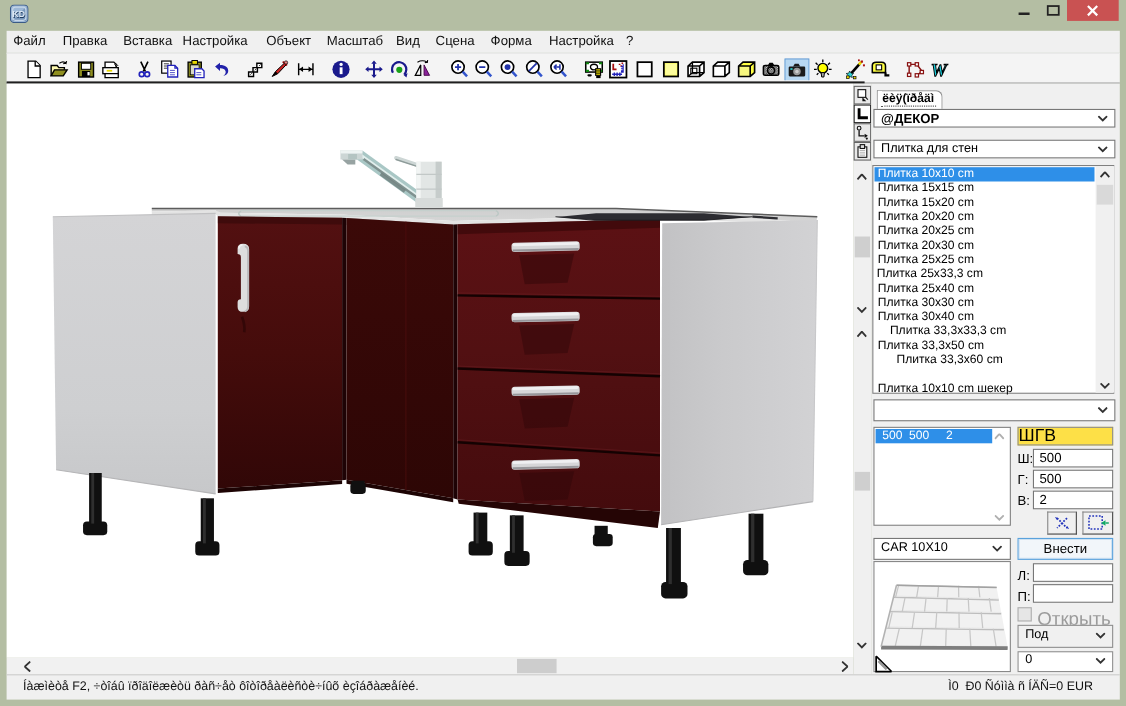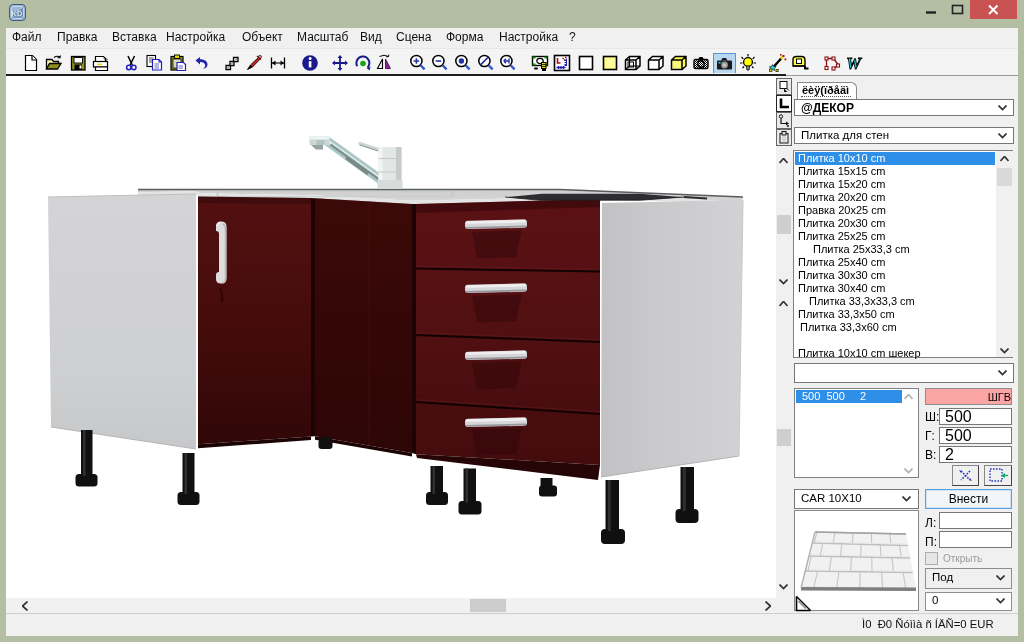--- a/index.html
+++ b/index.html
@@ -8,23 +8,23 @@
 #title{position:absolute;left:0;top:0;width:100%;height:28px;font-size:15px;color:#1c1c1c;text-align:center;line-height:26px;white-space:nowrap}
 #menubar{position:absolute;left:6px;top:28px;width:1012px;height:20px;background:#f0f0f0;font-size:12px;color:#101010}
 #menubar span{position:absolute;top:2px}
 #toolbar{position:absolute;left:6px;top:48px;width:1012px;height:28px;background:#f4f4f4;border-bottom:1px solid #9a9a9a;border-top:1px solid #e8e8e8}
 #toolbar svg{position:absolute;top:4px}
 #viewport{position:absolute;left:6px;top:76px;width:770px;height:522px;background:#ffffff}
 #gutter{position:absolute;left:776px;top:76px;width:16px;height:537px;background:#f0f0f0}
 #panel{position:absolute;left:792px;top:76px;width:226px;height:537px;background:#f0f0f0;font-size:11px}
 #hscroll{position:absolute;left:6px;top:598px;width:770px;height:15px;background:#f1f1f1}
 #status{position:absolute;left:6px;top:613px;width:1012px;height:23px;background:#f0f0f0;border-top:1px solid #cfcfcf;font-size:11.3px;color:#111}
-.fld{position:absolute;background:#fff;border:1px solid #777;font-size:16px;color:#000;line-height:15px;padding-left:5px}
+.fld{position:absolute;background:#fff;border:1px solid #777;font-size:12px;color:#000;line-height:15px;padding-left:5px}
 .lbl{position:absolute;font-size:12px;color:#000}
-.gbtn{position:absolute;background:#fca5a5;border:1px solid #8e8e8e;font-size:11px;color:#000;text-align:right}
+.gbtn{position:absolute;background:#fde047;border:1px solid #8e8e8e;font-size:16px;color:#000;text-align:left}
 .chev{position:absolute}
 </style></head>
 <body>
 <div id="win">
 <svg class="abs" style="left:9px;top:4px" width="17" height="17" viewBox="0 0 17 17">
       <rect x="0.5" y="0.5" width="16" height="16" rx="3.5" fill="#9db8d6" stroke="#3a5a86"></rect>
       <path d="M2 15 L15 2 L15 15 Z" fill="#7796ba"></path>
       <rect x="2.5" y="2.5" width="12" height="12" rx="2.5" fill="none" stroke="#c6d6e8"></rect>
       <text x="8.5" y="12" font-size="8" font-weight="bold" fill="#1e3a5f" text-anchor="middle" font-family="Liberation Sans,sans-serif">KD</text>
       <text x="8" y="11.5" font-size="8" font-weight="bold" fill="#dce8f4" text-anchor="middle" font-family="Liberation Sans,sans-serif">KD</text>
@@ -450,30 +450,30 @@
       <svg class="chev" style="left:206px;top:57px" width="9" height="6" viewBox="0 0 9 6">
         <polyline points="0.5,0.5 4.5,4.5 8.5,0.5" fill="none" stroke="#333" stroke-width="1.7"></polyline>
       </svg>
     </div>
 <div id="panel2" style="position:absolute;left:792px;top:76px;width:226px;height:537px;font-size:11px">
       <div class="abs" style="left:1px;top:74px;width:220px;height:208px;background:#fff;border:1px solid #808080"></div>
       <div class="abs" style="left:3px;top:76px;width:200px;height:13px;line-height:13px;padding-left:3px;background:#2e8fe8;color:#fff">Плитка 10x10 cm</div>
       <div class="abs" style="left:3px;top:89px;width:200px;height:13px;line-height:13px;padding-left:3px;color:#000">Плитка 15x15 cm</div>
       <div class="abs" style="left:3px;top:102px;width:200px;height:13px;line-height:13px;padding-left:3px;color:#000">Плитка 15x20 cm</div>
       <div class="abs" style="left:3px;top:115px;width:200px;height:13px;line-height:13px;padding-left:3px;color:#000">Плитка 20x20 cm</div>
-      <div class="abs" style="left:3px;top:128px;width:200px;height:13px;line-height:13px;padding-left:3px;color:#000">Правка 20x25 cm</div>
+      <div class="abs" style="left:3px;top:128px;width:200px;height:13px;line-height:13px;padding-left:3px;color:#000">Плитка 20x25 cm</div>
       <div class="abs" style="left:3px;top:141px;width:172px;height:13px;line-height:13px;padding-left:3px;color:#000">Плитка 20x30 cm</div>
       <div class="abs" style="left:3px;top:154px;width:200px;height:13px;line-height:13px;padding-left:3px;color:#000">Плитка 25x25 cm</div>
-      <div class="abs" style="left:3px;top:167px;width:200px;height:13px;line-height:13px;padding-left:18px;color:#000">Плитка 25x33,3 cm</div>
+      <div class="abs" style="left:3px;top:167px;width:200px;height:13px;line-height:13px;padding-left:2px;color:#000">Плитка 25x33,3 cm</div>
       <div class="abs" style="left:3px;top:180px;width:200px;height:13px;line-height:13px;padding-left:3px;color:#000">Плитка 25x40 cm</div>
       <div class="abs" style="left:3px;top:193px;width:200px;height:13px;line-height:13px;padding-left:3px;color:#000">Плитка 30x30 cm</div>
       <div class="abs" style="left:3px;top:206px;width:200px;height:13px;line-height:13px;padding-left:3px;color:#000">Плитка 30x40 cm</div>
       <div class="abs" style="left:3px;top:219px;width:200px;height:13px;line-height:13px;padding-left:14px;color:#000">Плитка 33,3x33,3 cm</div>
       <div class="abs" style="left:3px;top:232px;width:160px;height:13px;line-height:13px;padding-left:3px;color:#000">Плитка 33,3x50 cm</div>
-      <div class="abs" style="left:3px;top:245px;width:200px;height:13px;line-height:13px;padding-left:5px;color:#000">Плитка 33,3x60 cm</div>
+      <div class="abs" style="left:3px;top:245px;width:200px;height:13px;line-height:13px;padding-left:20px;color:#000">Плитка 33,3x60 cm</div>
       <div class="abs" style="left:3px;top:271px;width:172px;height:13px;line-height:13px;padding-left:3px;color:#000">Плитка 10x10 cm шекер</div>
       <div class="abs" style="left:204px;top:75px;width:17px;height:206px;background:#f0f0f0"></div>
       <svg class="chev" style="left:208px;top:80px" width="9" height="6" viewBox="0 0 9 6">
         <polyline points="0.5,5 4.5,0.5 8.5,5" fill="none" stroke="#333" stroke-width="1.7"></polyline>
       </svg>
       <div class="abs" style="left:205px;top:92px;width:15px;height:18px;background:#d9d9d9"></div>
       <svg class="chev" style="left:208px;top:272px" width="9" height="6" viewBox="0 0 9 6">
         <polyline points="0.5,0.5 4.5,4.5 8.5,0.5" fill="none" stroke="#333" stroke-width="1.7"></polyline>
       </svg>
       <div class="abs" style="left:2px;top:287px;width:220px;height:20px;background:#fff;border:1px solid #777"></div>
@@ -509,21 +509,21 @@
       <div class="abs" style="left:9px;top:416px;font-size:11.5px;color:#000">CAR 10X10</div>
       <svg class="chev" style="left:110px;top:420px" width="9" height="6" viewBox="0 0 9 6">
         <polyline points="0.5,0.5 4.5,4.5 8.5,0.5" fill="none" stroke="#333" stroke-width="1.7"></polyline>
       </svg>
       <div class="abs" style="left:133px;top:413px;width:87px;height:20px;background:#f2f6fa;border:1px solid #5aa2dc;box-shadow:inset 0 0 0 1px #cfe2f2;font-size:12px;color:#000;text-align:center;line-height:19px">Внести</div>
       <div class="lbl" style="left:133px;top:440px">Л:</div>
       <div class="fld" style="left:147px;top:436px;width:73px;height:17px"></div>
       <div class="lbl" style="left:133px;top:459px">П:</div>
       <div class="fld" style="left:147px;top:455px;width:73px;height:17px"></div>
       <div class="abs" style="left:133px;top:476px;width:13px;height:13px;background:#e6e6e6;border:1px solid #adadad"></div>
-      <div class="abs" style="left:151px;top:477px;font-size:10px;color:#9b9b9b">Открыть</div>
+      <div class="abs" style="left:151px;top:477px;font-size:17px;color:#9b9b9b">Открыть</div>
       <div class="abs" style="left:133px;top:492px;width:87px;height:21px;background:#f0f0f0;border:1px solid #8e8e8e"></div>
       <div class="abs" style="left:140px;top:495px;font-size:11.5px;color:#000">Под</div>
       <svg class="chev" style="left:204px;top:499px" width="9" height="6" viewBox="0 0 9 6">
         <polyline points="0.5,0.5 4.5,4.5 8.5,0.5" fill="none" stroke="#333" stroke-width="1.7"></polyline>
       </svg>
       <div class="abs" style="left:133px;top:516px;width:87px;height:19px;background:#fff;border:1px solid #8e8e8e"></div>
       <div class="abs" style="left:140px;top:518px;font-size:11.5px;color:#000">0</div>
       <svg class="chev" style="left:204px;top:522px" width="9" height="6" viewBox="0 0 9 6">
         <polyline points="0.5,0.5 4.5,4.5 8.5,0.5" fill="none" stroke="#333" stroke-width="1.7"></polyline>
       </svg>
@@ -571,14 +571,15 @@
 <div id="hscroll">
       <svg class="chev" style="left:16px;top:3px" width="6" height="10" viewBox="0 0 6 10">
         <polyline points="5.5,0.5 0.5,5 5.5,9.5" fill="none" stroke="#333" stroke-width="1.7"></polyline>
       </svg>
       <svg class="chev" style="left:759px;top:3px" width="6" height="10" viewBox="0 0 6 10">
         <polyline points="0.5,0.5 5.5,5 0.5,9.5" fill="none" stroke="#333" stroke-width="1.7"></polyline>
       </svg>
       <div class="abs" style="left:464px;top:1px;width:36px;height:13px;background:#cdcdcd"></div>
     </div>
 <div id="status">
+      <div class="abs" style="left:15px;top:4px">Íàæìèòå F2, ÷òîáû ïðîäîëæèòü ðàñ÷åò ôîòîðåàëèñòè÷íûõ èçîáðàæåíèé.</div>
       <div class="abs" style="left:856px;top:4px">Ì0&nbsp;&nbsp;Ð0 Ñóììà ñ ÍÄÑ=0 EUR</div>
     </div>
 </div>
 </body></html>

